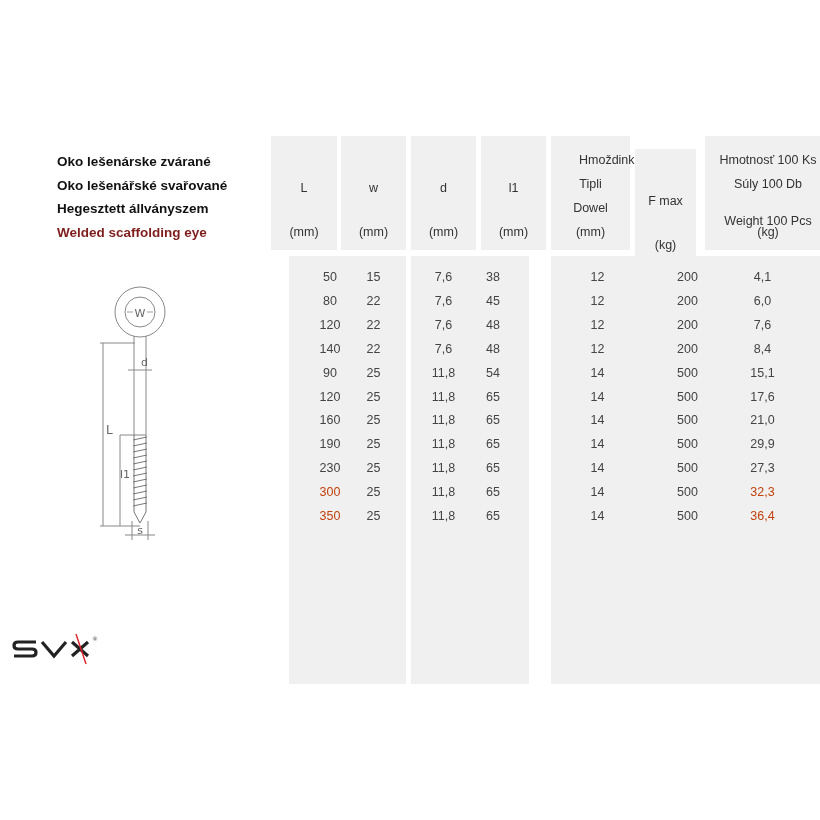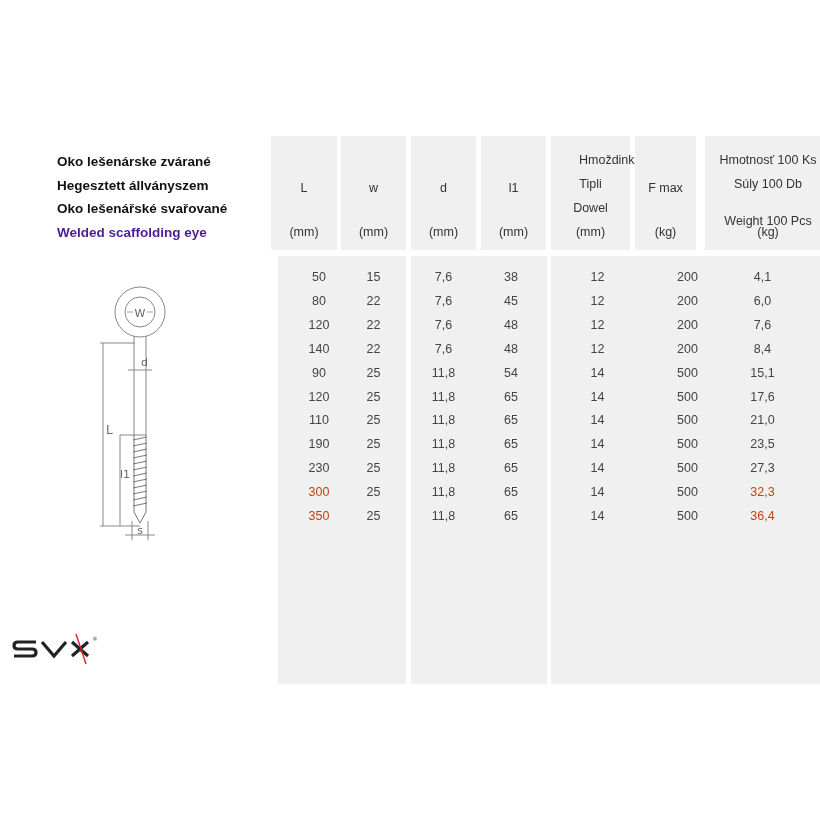--- a/index.html
+++ b/index.html
@@ -1,40 +1,40 @@
 <!DOCTYPE html>
 <html><head>
 <meta charset="utf-8">
 <style>
   html, body { margin: 0; padding: 0; background: #ffffff; }
   body { width: 820px; height: 820px; position: relative; overflow: hidden;
          font-family: "Liberation Sans", "DejaVu Sans", sans-serif; color: #333; }
   .titles { position: absolute; left: 17px; top: 150px; margin-left: 40px; }
   .titles div { font-size: 13.5px; font-weight: bold; line-height: 23.5px; color: #111; white-space: nowrap; }
-  .titles div.en { color: #4c1d95; }
+  .titles div.en { color: #7f1d1d; }
   .diagram { position: absolute; left: 95px; top: 280px; width: 90px; height: 260px; }
   .logo { position: absolute; left: 12px; top: 632px; width: 90px; height: 34px; }
 
   .col { position: absolute; background: #f0f0f0; }
   .hdr { top: 136px; height: 114px; }
   .body { top: 256px; height: 428px; }
   .hcell { position: absolute; left: 0; right: 0; text-align: center; font-size: 12.5px; color: #333; line-height: 24px; }
   .hcell.top { top: 40px; }
   .hcell.unit { top: 84px; }
   .hcell.multi { top: 12px; }
   .vals { position: absolute; left: 0; right: 0; top: 10px; text-align: center; font-size: 12.5px; line-height: 23.9px; color: #444; }
   .vals div.dk { color: #c2410c; }
 </style>
 </head>
 <body>
 
 <div class="titles">
   <div>Oko lešenárske zvárané</div>
+  <div>Oko lešenářské svařované</div>
   <div>Hegesztett állványszem</div>
-  <div>Oko lešenářské svařované</div>
   <div class="en">Welded scaffolding eye</div>
 </div>
 
 <svg class="diagram" viewBox="0 0 90 260" xmlns="http://www.w3.org/2000/svg">
   <g fill="none" stroke="#888" stroke-width="1">
 
     <circle cx="45" cy="32" r="25"></circle>
     <circle cx="45" cy="32" r="15"></circle>
 
     <line x1="39" y1="56" x2="39" y2="155"></line>
@@ -92,29 +92,29 @@
   </g>
   <line x1="64" y1="2" x2="74" y2="32" stroke="#e0202a" stroke-width="1.4"></line>
   <text x="80" y="9" font-size="6" fill="#555" font-family="DejaVu Sans, sans-serif">®</text>
 </svg>
 
 <div id="table">
     <div class="col hdr" style="left: 271px; width: 66px;">
       <div class="hcell top">L</div>
       <div class="hcell unit">(mm)</div>
     </div>
-    <div class="col body" style="left: 278px; width: 82px;">
+    <div class="col body" style="left: 289px; width: 82px;">
       <div class="vals">
         <div>50</div>
         <div>80</div>
         <div>120</div>
         <div>140</div>
         <div>90</div>
         <div>120</div>
-        <div>110</div>
+        <div>160</div>
         <div>190</div>
         <div>230</div>
         <div class="dk">300</div>
         <div class="dk">350</div>
       </div>
     </div>
     <div class="col hdr" style="left: 341px; width: 65px;">
       <div class="hcell top">w</div>
       <div class="hcell unit">(mm)</div>
     </div>
@@ -149,21 +149,21 @@
         <div>11,8</div>
         <div>11,8</div>
         <div>11,8</div>
         <div>11,8</div>
       </div>
     </div>
     <div class="col hdr" style="left: 481px; width: 65px;">
       <div class="hcell top">l1</div>
       <div class="hcell unit">(mm)</div>
     </div>
-    <div class="col body" style="left: 475px; width: 72px;">
+    <div class="col body" style="left: 457px; width: 72px;">
       <div class="vals">
         <div>38</div>
         <div>45</div>
         <div>48</div>
         <div>48</div>
         <div>54</div>
         <div>65</div>
         <div>65</div>
         <div>65</div>
         <div>65</div>
@@ -185,21 +185,21 @@
         <div>12</div>
         <div>14</div>
         <div>14</div>
         <div>14</div>
         <div>14</div>
         <div>14</div>
         <div>14</div>
         <div>14</div>
       </div>
     </div>
-    <div class="col hdr" style="left: 635px; width: 61px;">
+    <div class="col hdr" style="left: 635px; width: 61px; margin-top: 13px;">
       <div class="hcell top">F max</div>
       <div class="hcell unit">(kg)</div>
     </div>
     <div class="col body" style="left: 635px; width: 65px; padding-left: 40px;">
       <div class="vals">
         <div>200</div>
         <div>200</div>
         <div>200</div>
         <div>200</div>
         <div>500</div>
@@ -219,19 +219,19 @@
     </div>
     <div class="col body" style="left: 705px; width: 115px;">
       <div class="vals">
         <div>4,1</div>
         <div>6,0</div>
         <div>7,6</div>
         <div>8,4</div>
         <div>15,1</div>
         <div>17,6</div>
         <div>21,0</div>
-        <div>23,5</div>
+        <div>29,9</div>
         <div>27,3</div>
         <div class="dk">32,3</div>
         <div class="dk">36,4</div>
       </div>
     </div>
   </div>
 
 </body></html>

